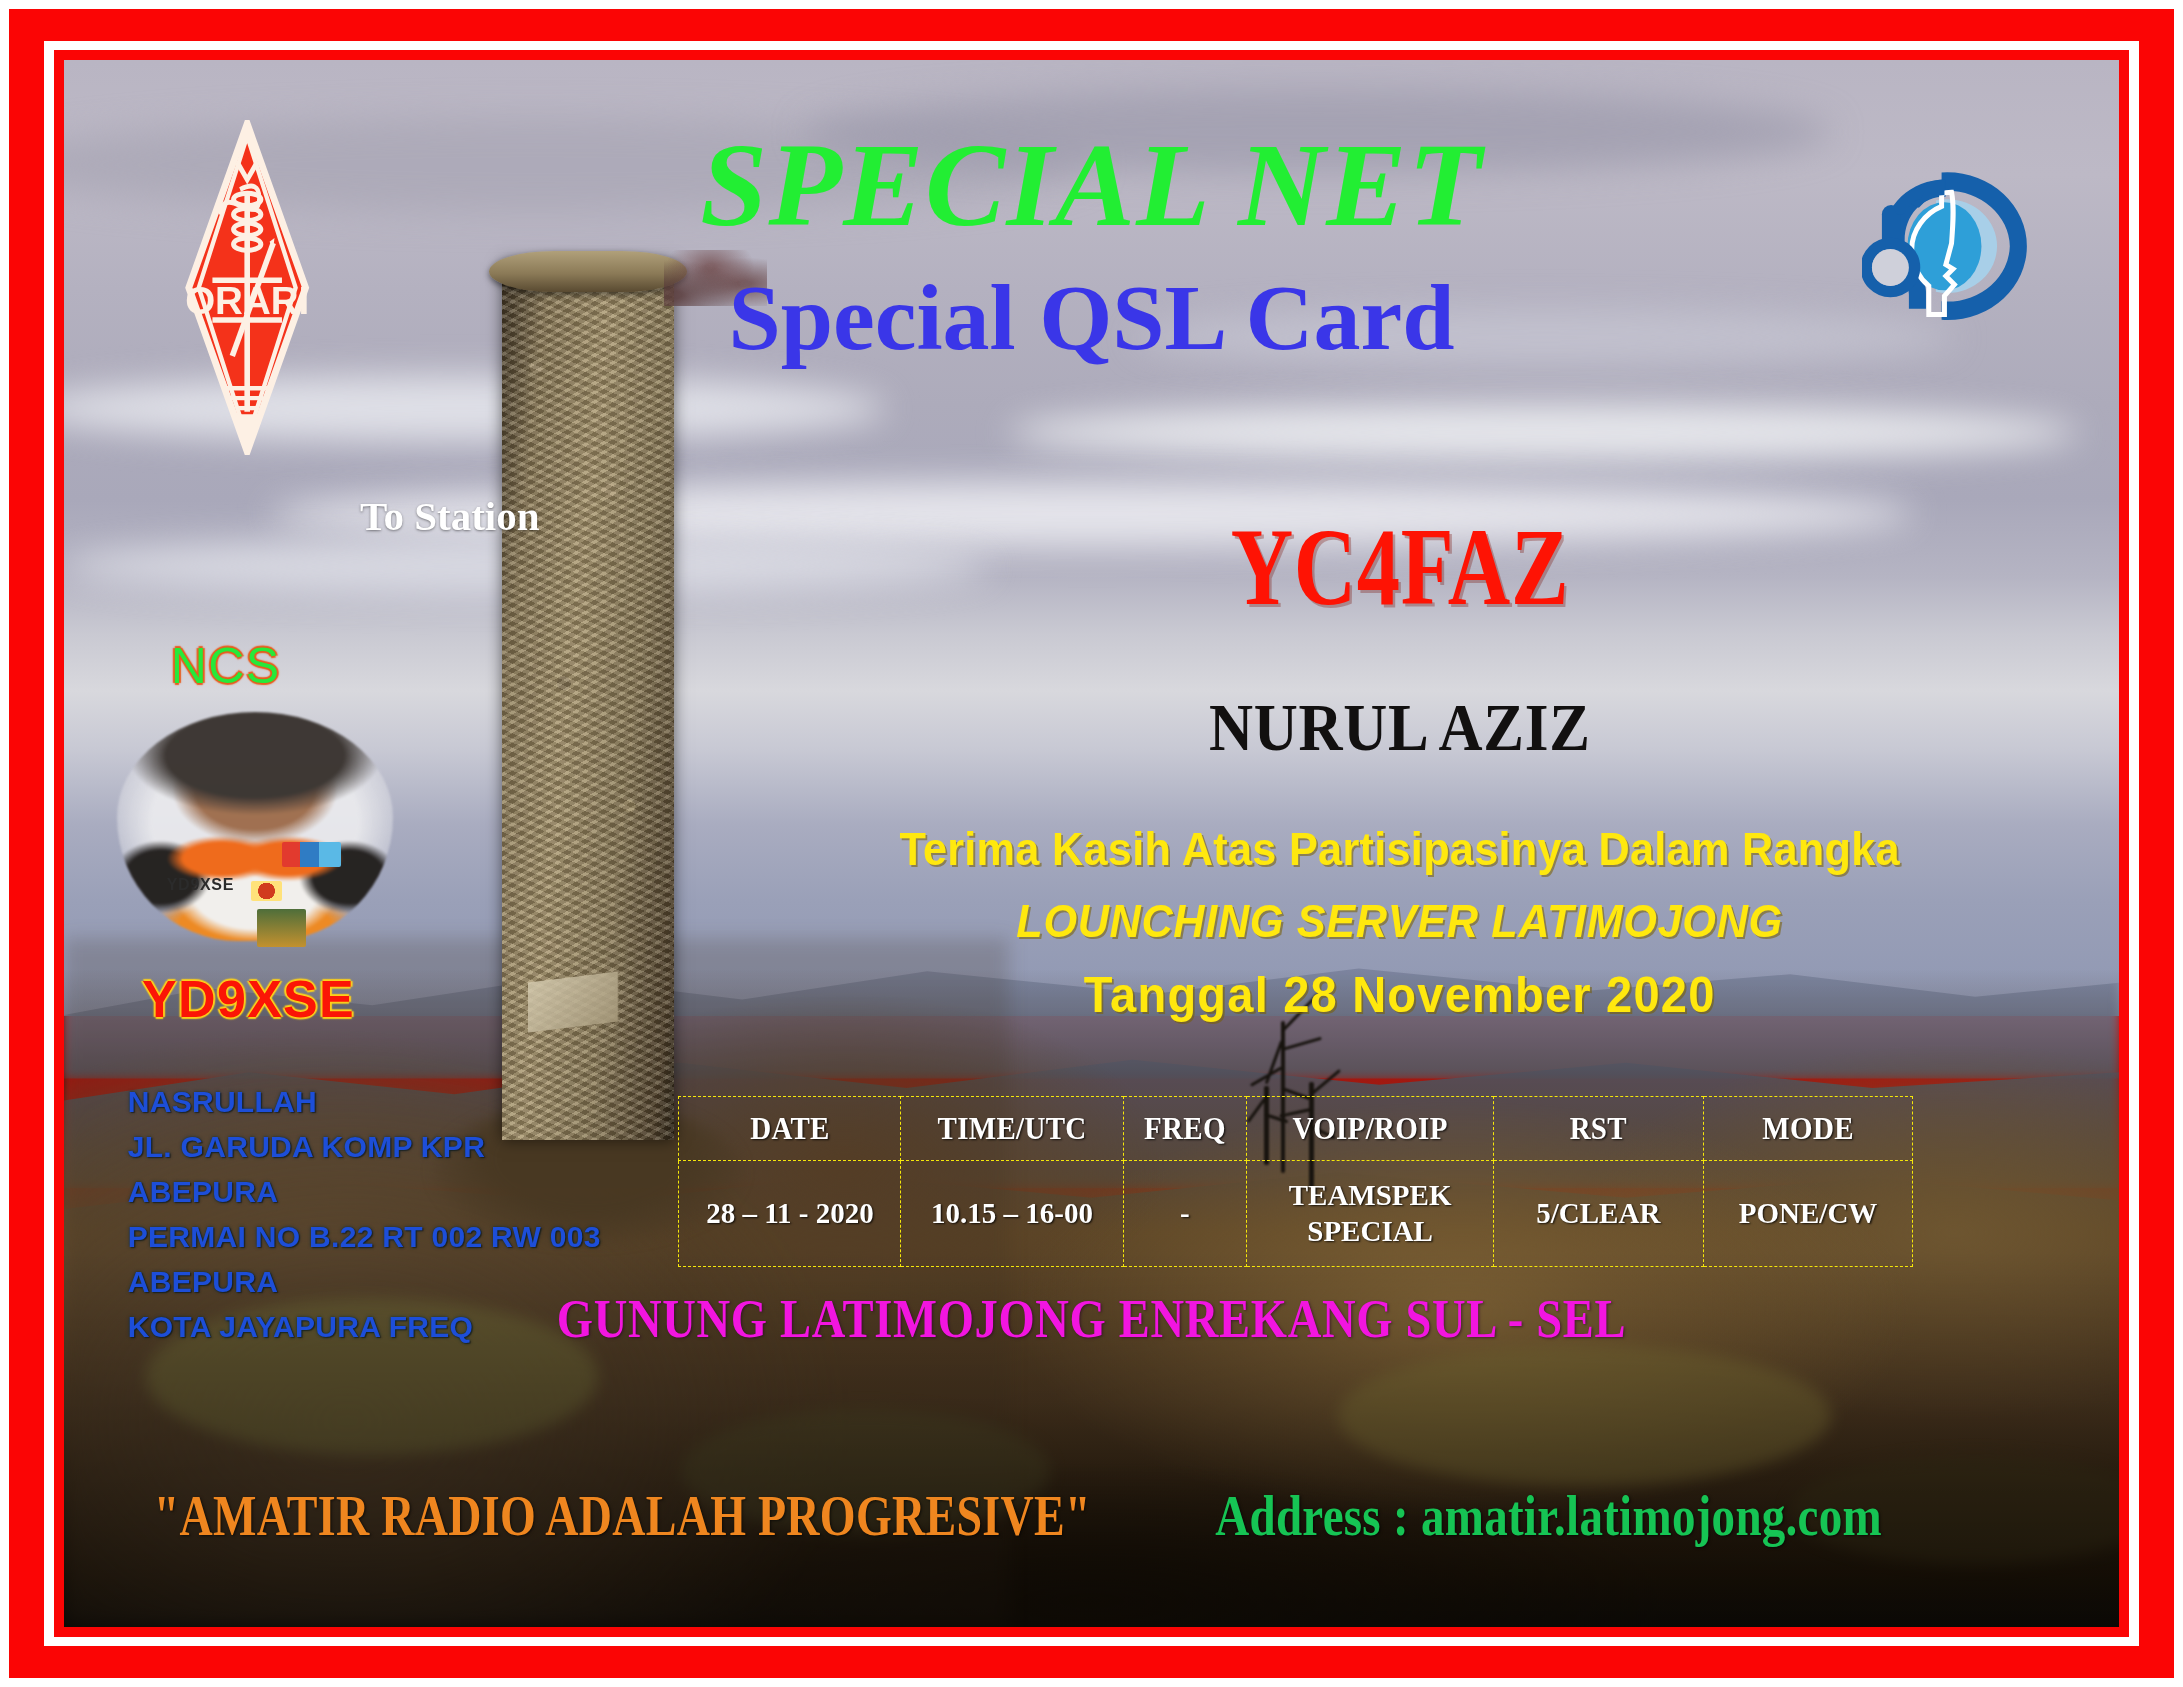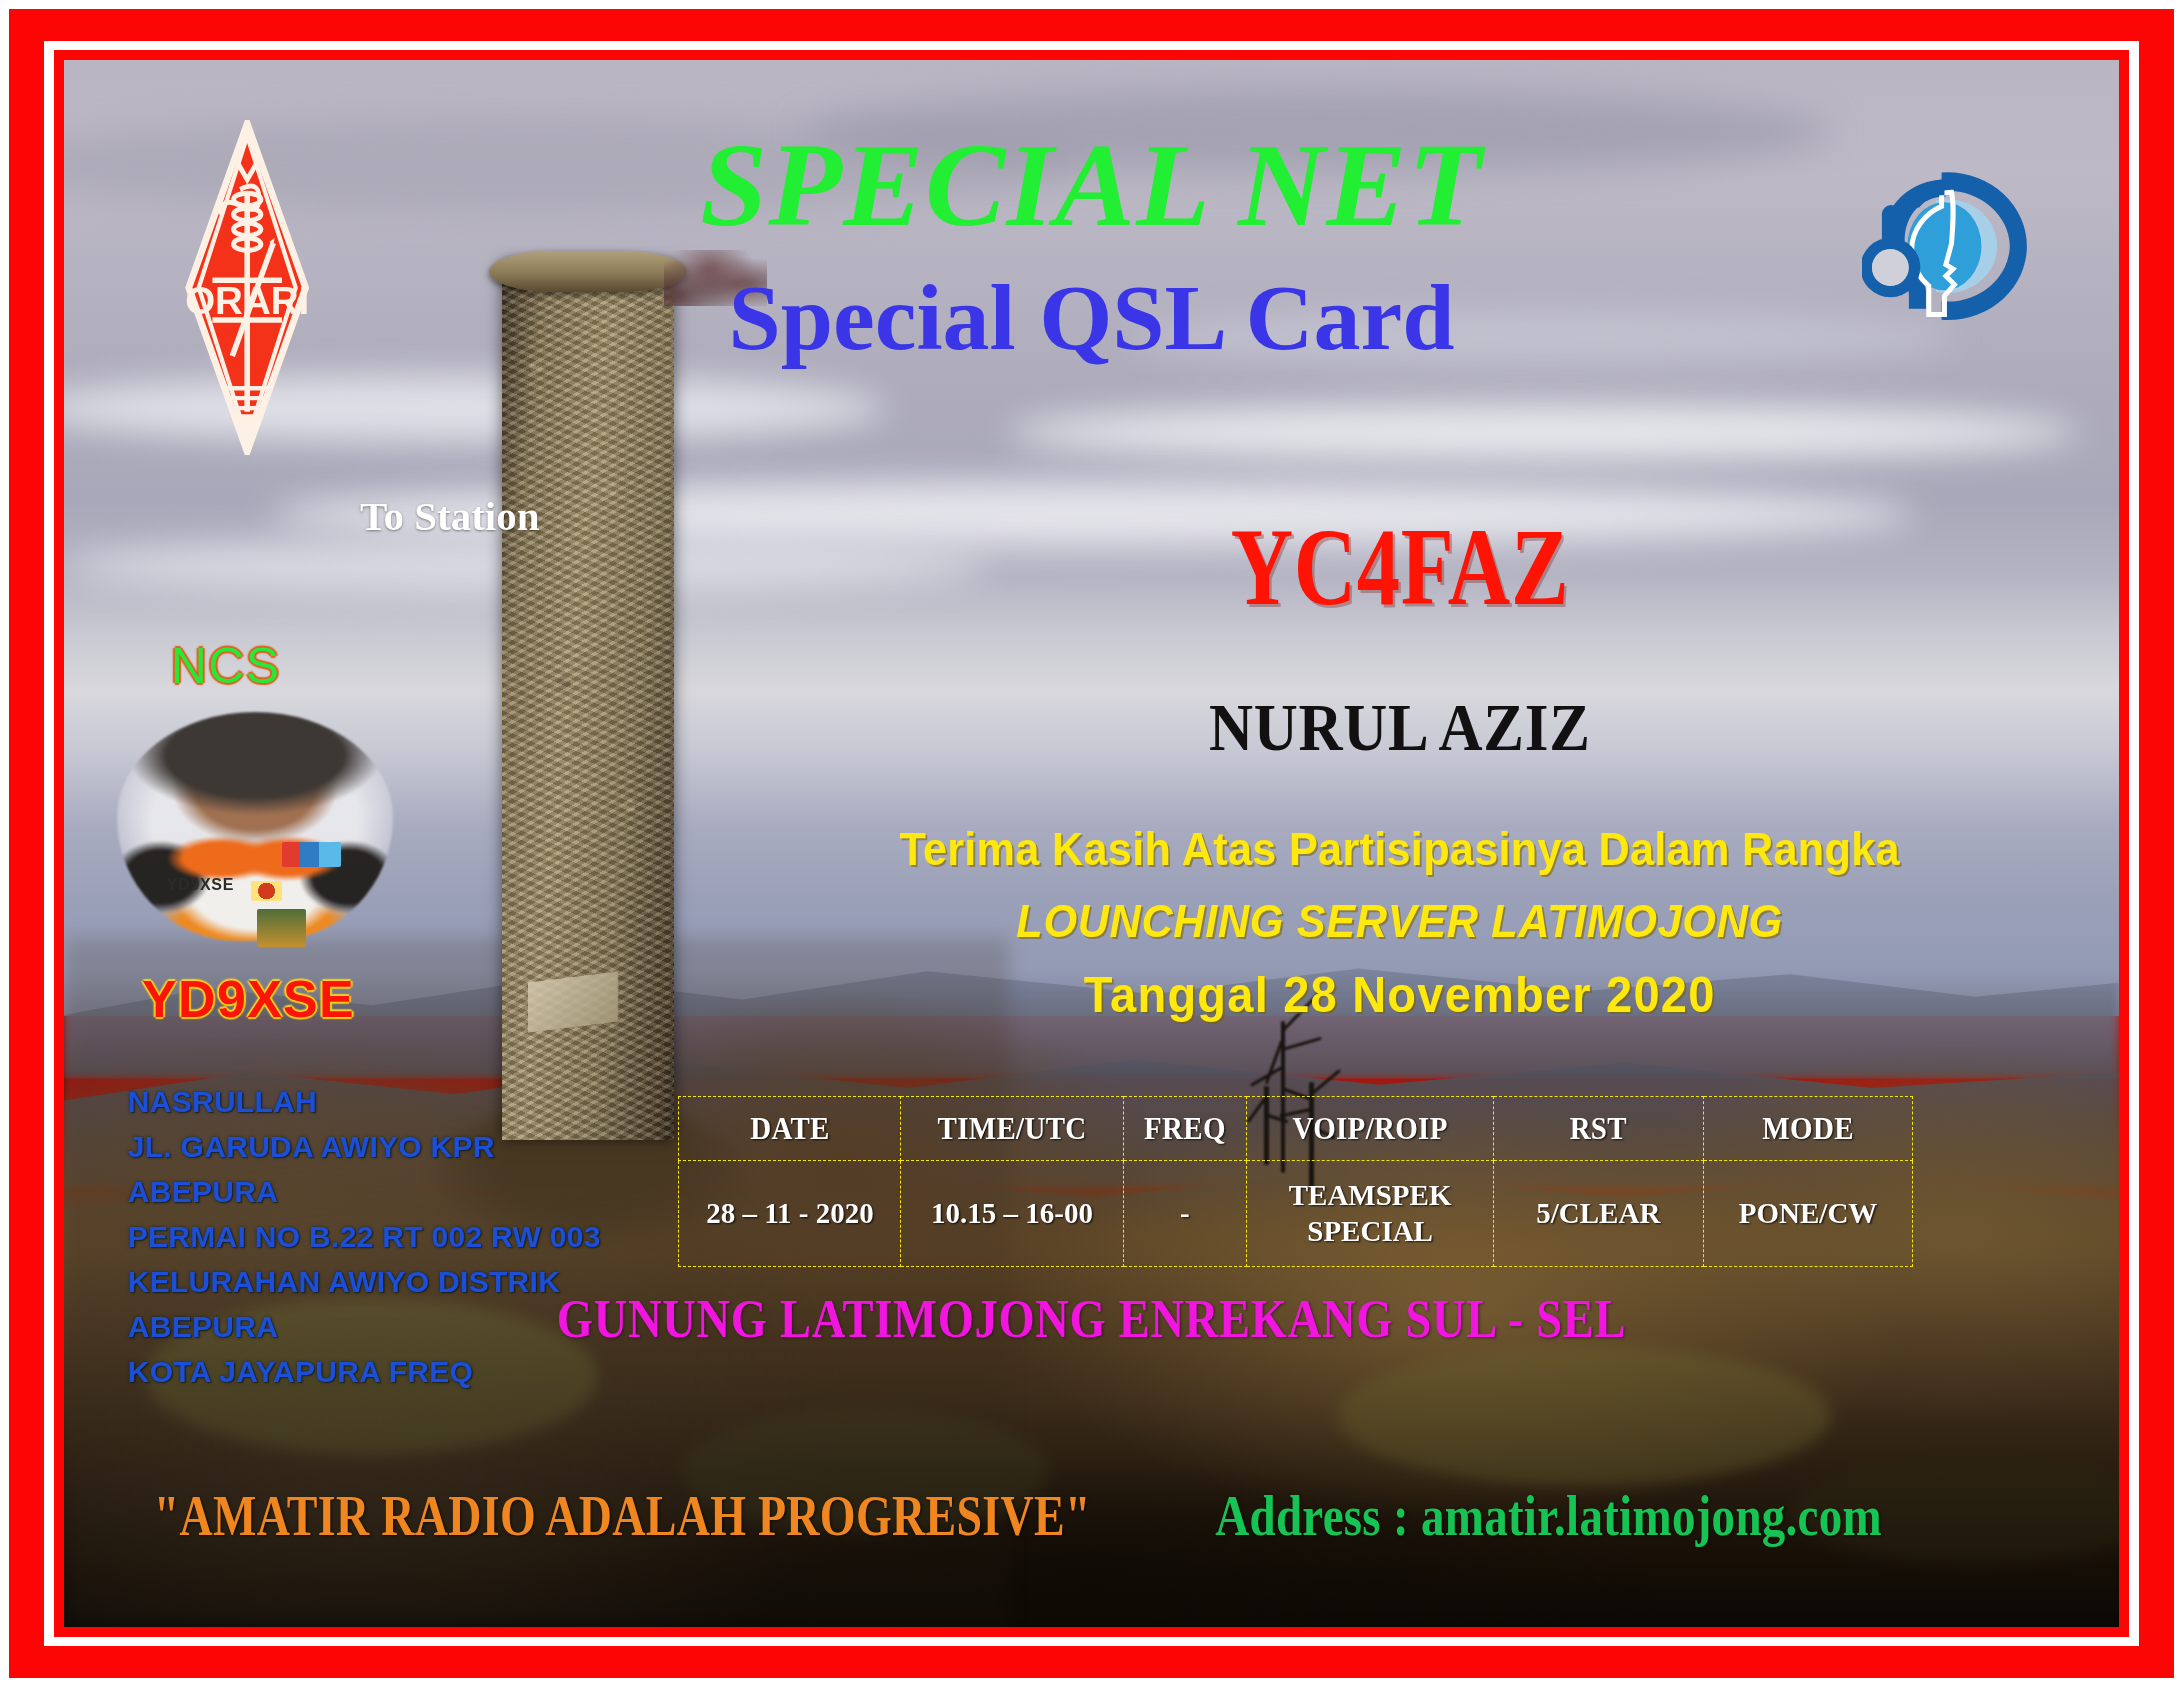--- a/index.html
+++ b/index.html
@@ -313,24 +313,23 @@
     <div class="abs" id="ncs-label">NCS</div>
     <div id="portrait"></div>
     <div id="portrait-logo"></div>
     <div id="portrait-badge"></div>
     <div id="portrait-id"></div>
     <div class="abs" id="portrait-call">YD9XSE</div>
     <div class="abs" id="ncs-call">YD9XSE</div>
 
     <div id="address">
       <div>NASRULLAH</div>
-      <div>JL. GARUDA AWIYO KPR</div>
+      <div>JL. GARUDA KOMP KPR</div>
       <div>ABEPURA</div>
       <div>PERMAI NO B.22 RT 002 RW 003</div>
-      <div>KELURAHAN AWIYO DISTRIK</div>
       <div>ABEPURA</div>
       <div>KOTA JAYAPURA FREQ</div>
     </div>
 
     <table id="qso-table">
       <tbody>
           <tr class="head">
         <td class="col-date">DATE</td>
         <td class="col-time">TIME/UTC</td>
         <td class="col-freq">FREQ</td>

